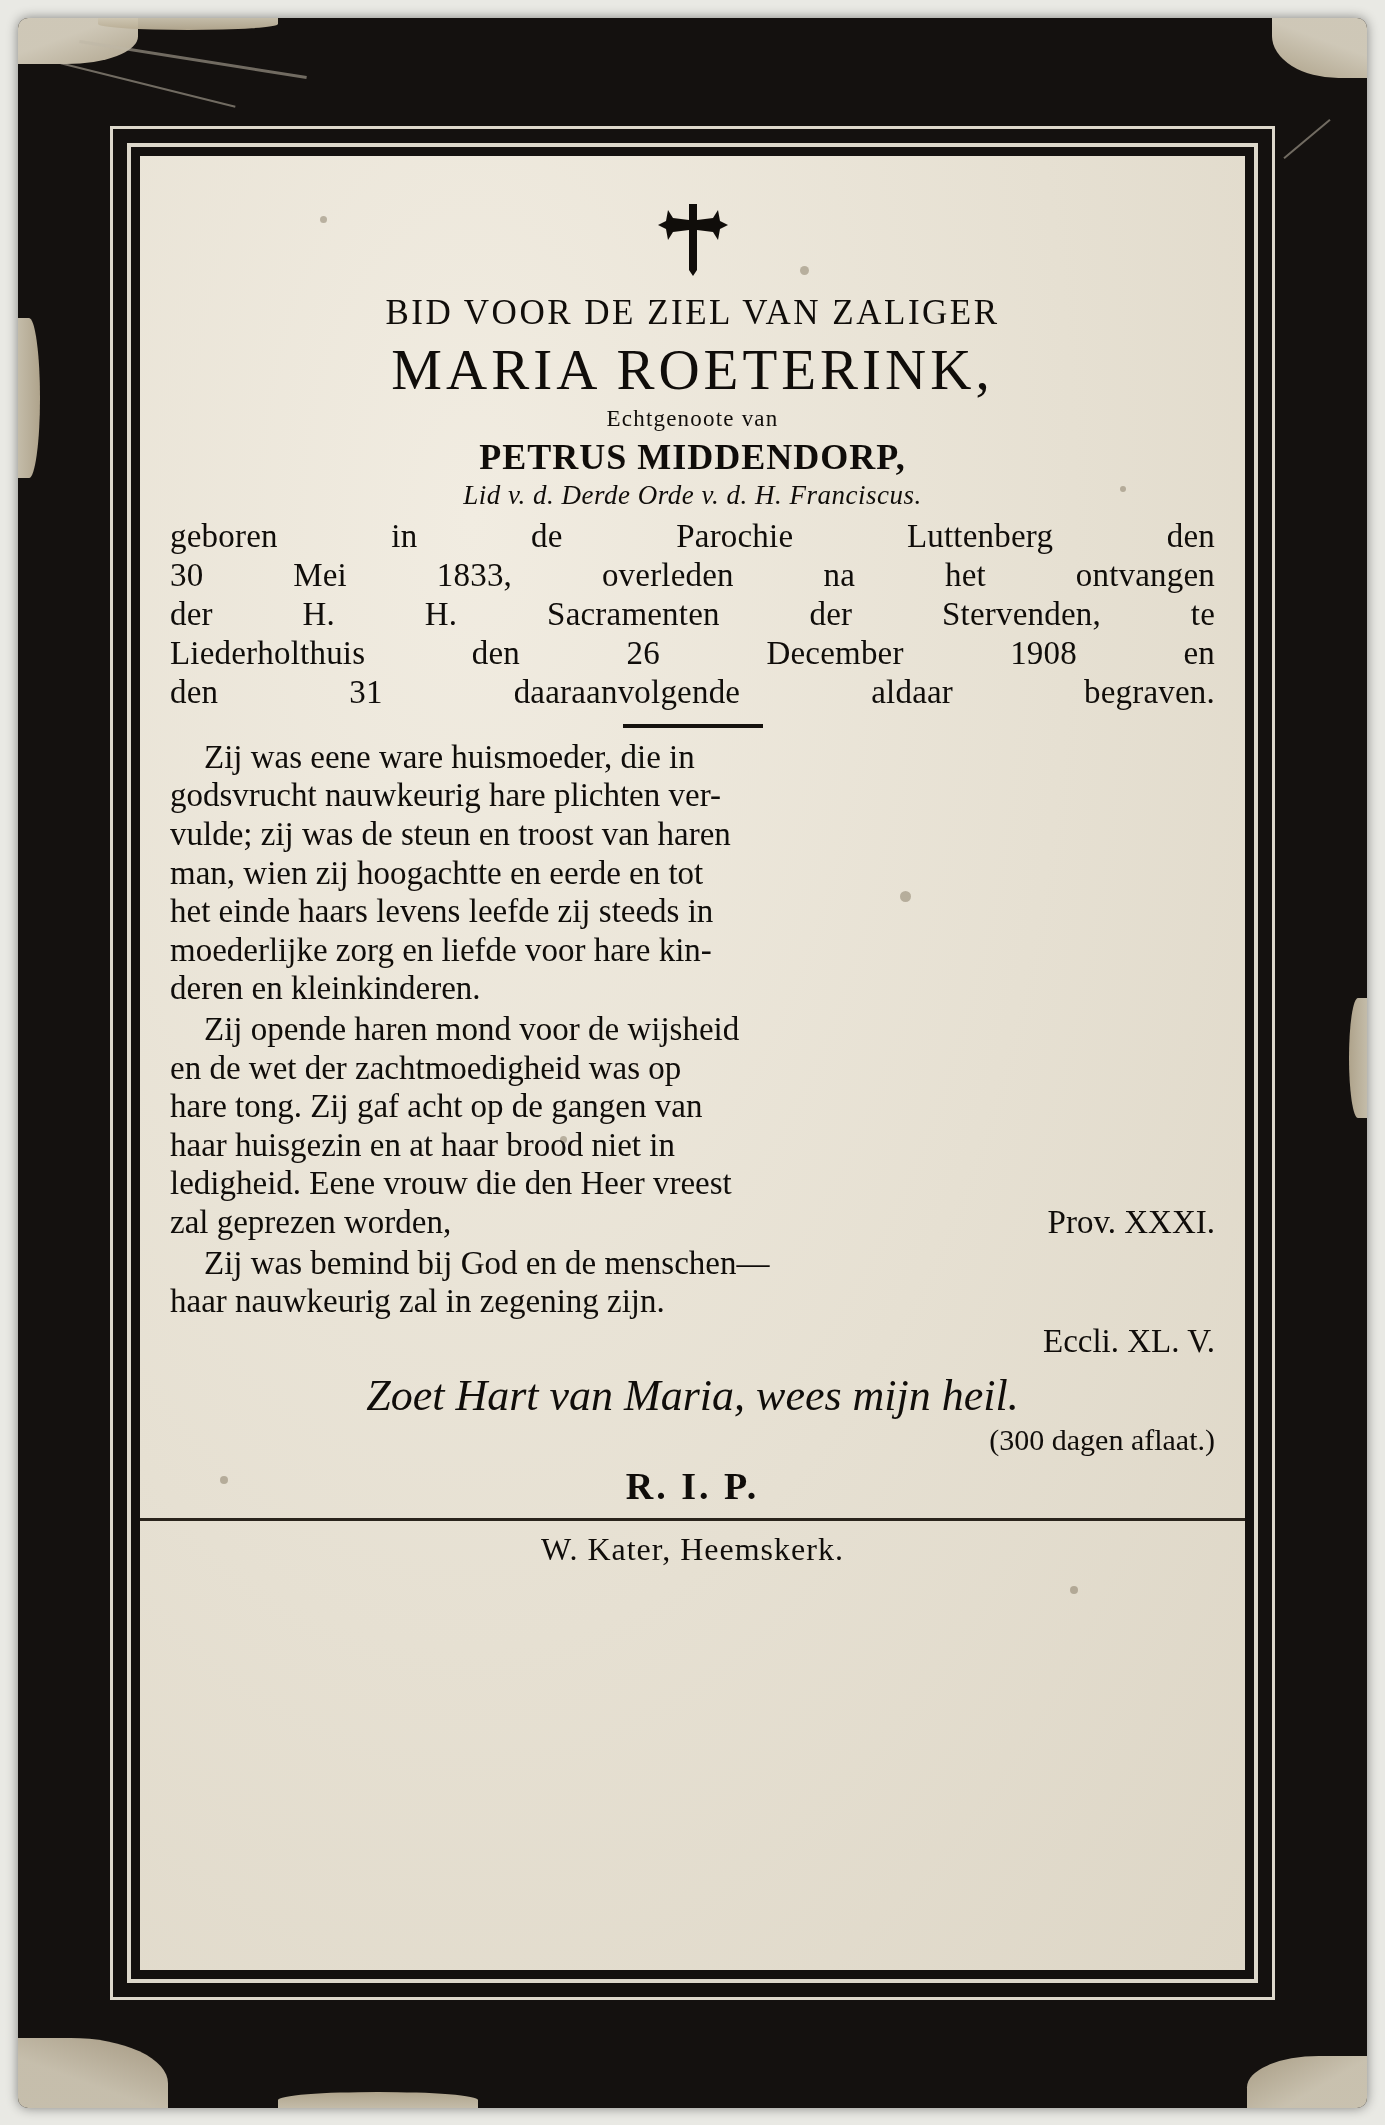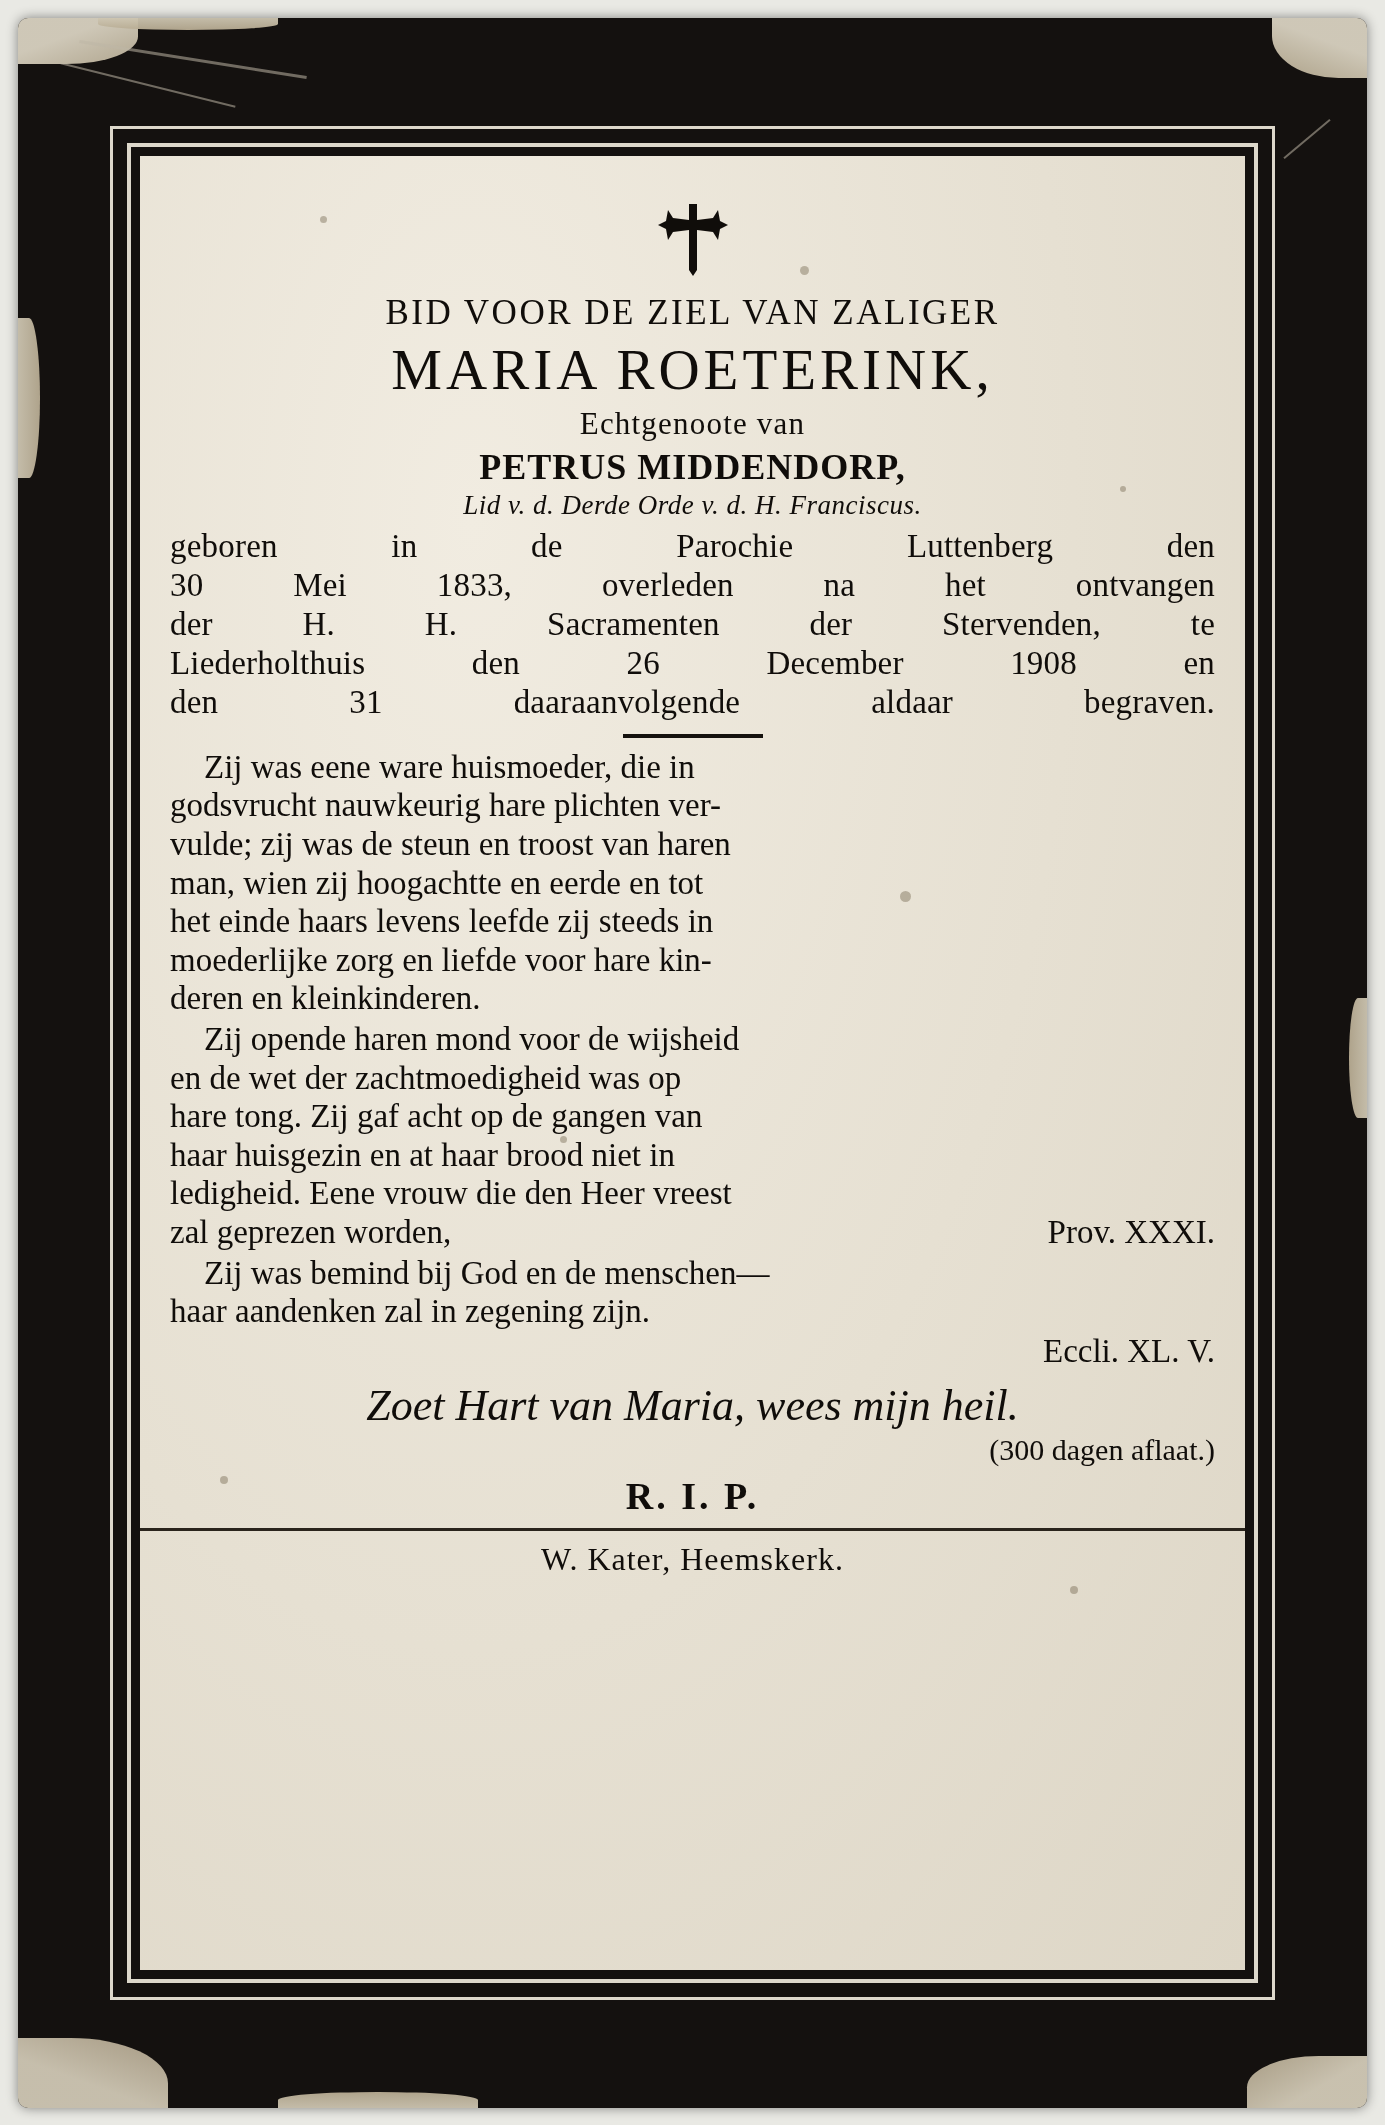--- a/index.html
+++ b/index.html
@@ -118,21 +118,21 @@
   }
   .line-name {
     text-align: center;
     font-size: 57px;
     letter-spacing: 4px;
     margin: 2px 0 4px 0;
     white-space: nowrap;
   }
   .line-sub {
     text-align: center;
-    font-size: 31px;
+    font-size: 23px;
     letter-spacing: 1.2px;
     margin: 2px 0;
   }
   .line-husband {
     text-align: center;
     font-size: 36px;
     font-weight: bold;
     letter-spacing: 1px;
     margin: 4px 0 2px 0;
   }
@@ -283,21 +283,21 @@
         <div>haar huisgezin en at haar brood niet in</div>
         <div>ledigheid. Eene vrouw die den Heer vreest</div>
         <div class="attrib-inline">
           <span>zal geprezen worden,</span>
           <span>Prov. XXXI.</span>
         </div>
       </div>
 
       <div class="para">
         <div><span class="indent"></span><span>Zij was bemind bij God en de menschen—</span></div>
-        <div>haar aandenken zal in zegening zijn.</div>
+        <div>haar nauwkeurig zal in zegening zijn.</div>
       </div>
 
       <div class="attrib">Eccli. XL. V.</div>
 
       <div class="prayer">Zoet Hart van Maria, wees mijn heil.</div>
       <div class="aflaat">(300 dagen aflaat.)</div>
 
       <div class="rip">R. I. P.</div>
 
       <div id="footer-rule"></div>

